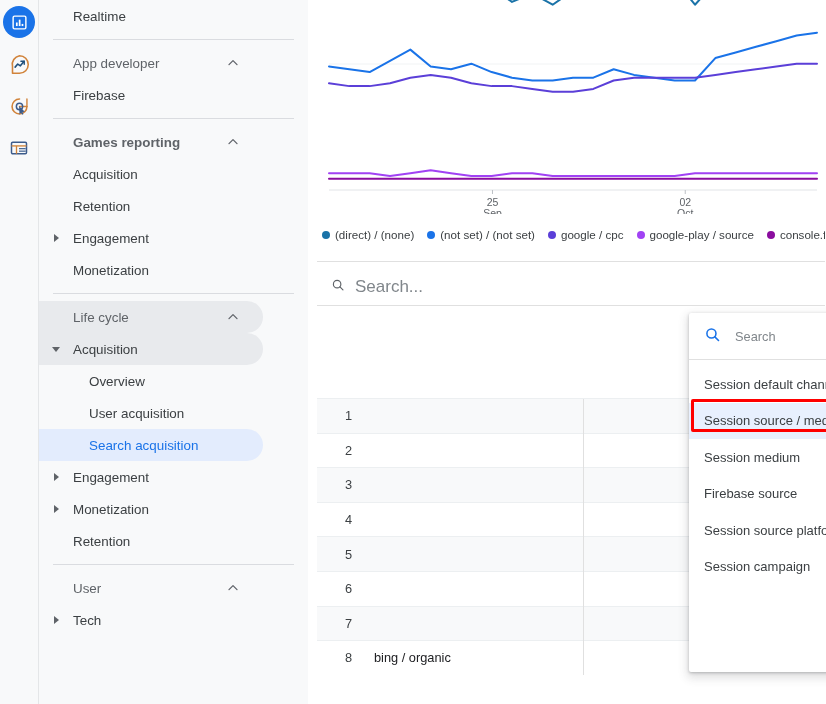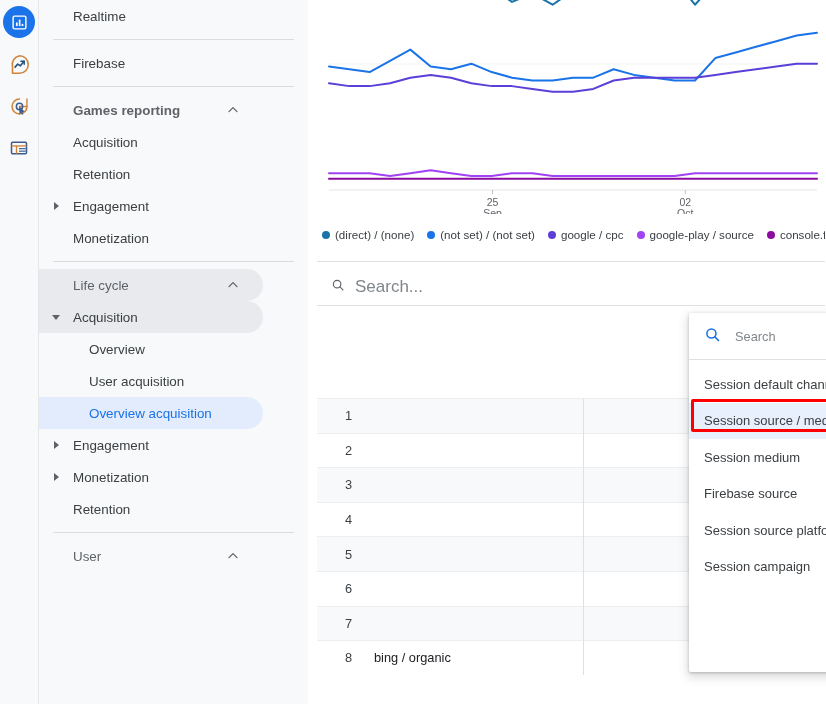--- a/index.html
+++ b/index.html
@@ -196,20 +196,29 @@
     </div>
   </div>
 
   <div class="sidebar">
     <div id="nav-container">
         <div class="nav-row child" style="width: 224px;">
           <div class="arrow-slot"></div>
           <div class="lbl" style="padding-left: 0px;">Realtime</div>
         </div>
         <div class="divider"></div>
+        <div class="nav-row group" style="width: 224px;">
+          <div class="arrow-slot"></div>
+          <div class="lbl" style="padding-left: 0px; color: rgb(95, 99, 104);">App developer</div>
+          <span style="margin-right: 22px; display: flex; align-items: center;">
+            <svg class="chev" viewBox="0 0 24 24" aria-hidden="true">
+              <polyline points="6,14.5 12,8.5 18,14.5" fill="none" stroke="#5f6368" stroke-width="1.9" stroke-linecap="round" stroke-linejoin="round"></polyline>
+            </svg>
+          </span>
+        </div>
         <div class="nav-row child" style="width: 224px;">
           <div class="arrow-slot"></div>
           <div class="lbl" style="padding-left: 0px;">Firebase</div>
         </div>
         <div class="divider"></div>
         <div class="nav-row group" style="width: 224px; font-weight: bold;">
           <div class="arrow-slot"></div>
           <div class="lbl" style="padding-left: 0px; color: rgb(95, 99, 104);">Games reporting</div>
           <span style="margin-right: 22px; display: flex; align-items: center;">
             <svg class="chev" viewBox="0 0 24 24" aria-hidden="true">
@@ -254,21 +263,21 @@
         <div class="nav-row child" style="width: 224px;">
           <div class="arrow-slot"></div>
           <div class="lbl" style="padding-left: 16px;">Overview</div>
         </div>
         <div class="nav-row child" style="width: 224px;">
           <div class="arrow-slot"></div>
           <div class="lbl" style="padding-left: 16px;">User acquisition</div>
         </div>
         <div class="nav-row child selected-blue" style="width: 224px;">
           <div class="arrow-slot"></div>
-          <div class="lbl" style="padding-left: 16px;">Overview acquisition</div>
+          <div class="lbl" style="padding-left: 16px;">Search acquisition</div>
         </div>
         <div class="nav-row child" style="width: 224px;">
           <div class="arrow-slot">
             <div class="tri"></div>
           </div>
           <div class="lbl" style="padding-left: 0px;">Engagement</div>
         </div>
         <div class="nav-row child" style="width: 224px;">
           <div class="arrow-slot">
             <div class="tri"></div>
@@ -281,20 +290,26 @@
         </div>
         <div class="divider"></div>
         <div class="nav-row group" style="width: 224px;">
           <div class="arrow-slot"></div>
           <div class="lbl" style="padding-left: 0px; color: rgb(95, 99, 104);">User</div>
           <span style="margin-right: 22px; display: flex; align-items: center;">
             <svg class="chev" viewBox="0 0 24 24" aria-hidden="true">
               <polyline points="6,14.5 12,8.5 18,14.5" fill="none" stroke="#5f6368" stroke-width="1.9" stroke-linecap="round" stroke-linejoin="round"></polyline>
             </svg>
           </span>
+        </div>
+        <div class="nav-row child" style="width: 224px;">
+          <div class="arrow-slot">
+            <div class="tri"></div>
+          </div>
+          <div class="lbl" style="padding-left: 0px;">Tech</div>
         </div>
       </div>
   </div>
 
   <div class="main">
 
     <div class="chart-wrap">
       <svg class="chart-svg" id="chart-svg" width="508" height="214" viewBox="0 0 508 214">
           <line x1="12" x2="500" y1="190" y2="190" stroke="#f1f3f4" stroke-width="1"></line>
           <line x1="12" x2="500" y1="64" y2="64" stroke="#f1f3f4" stroke-width="1"></line>

